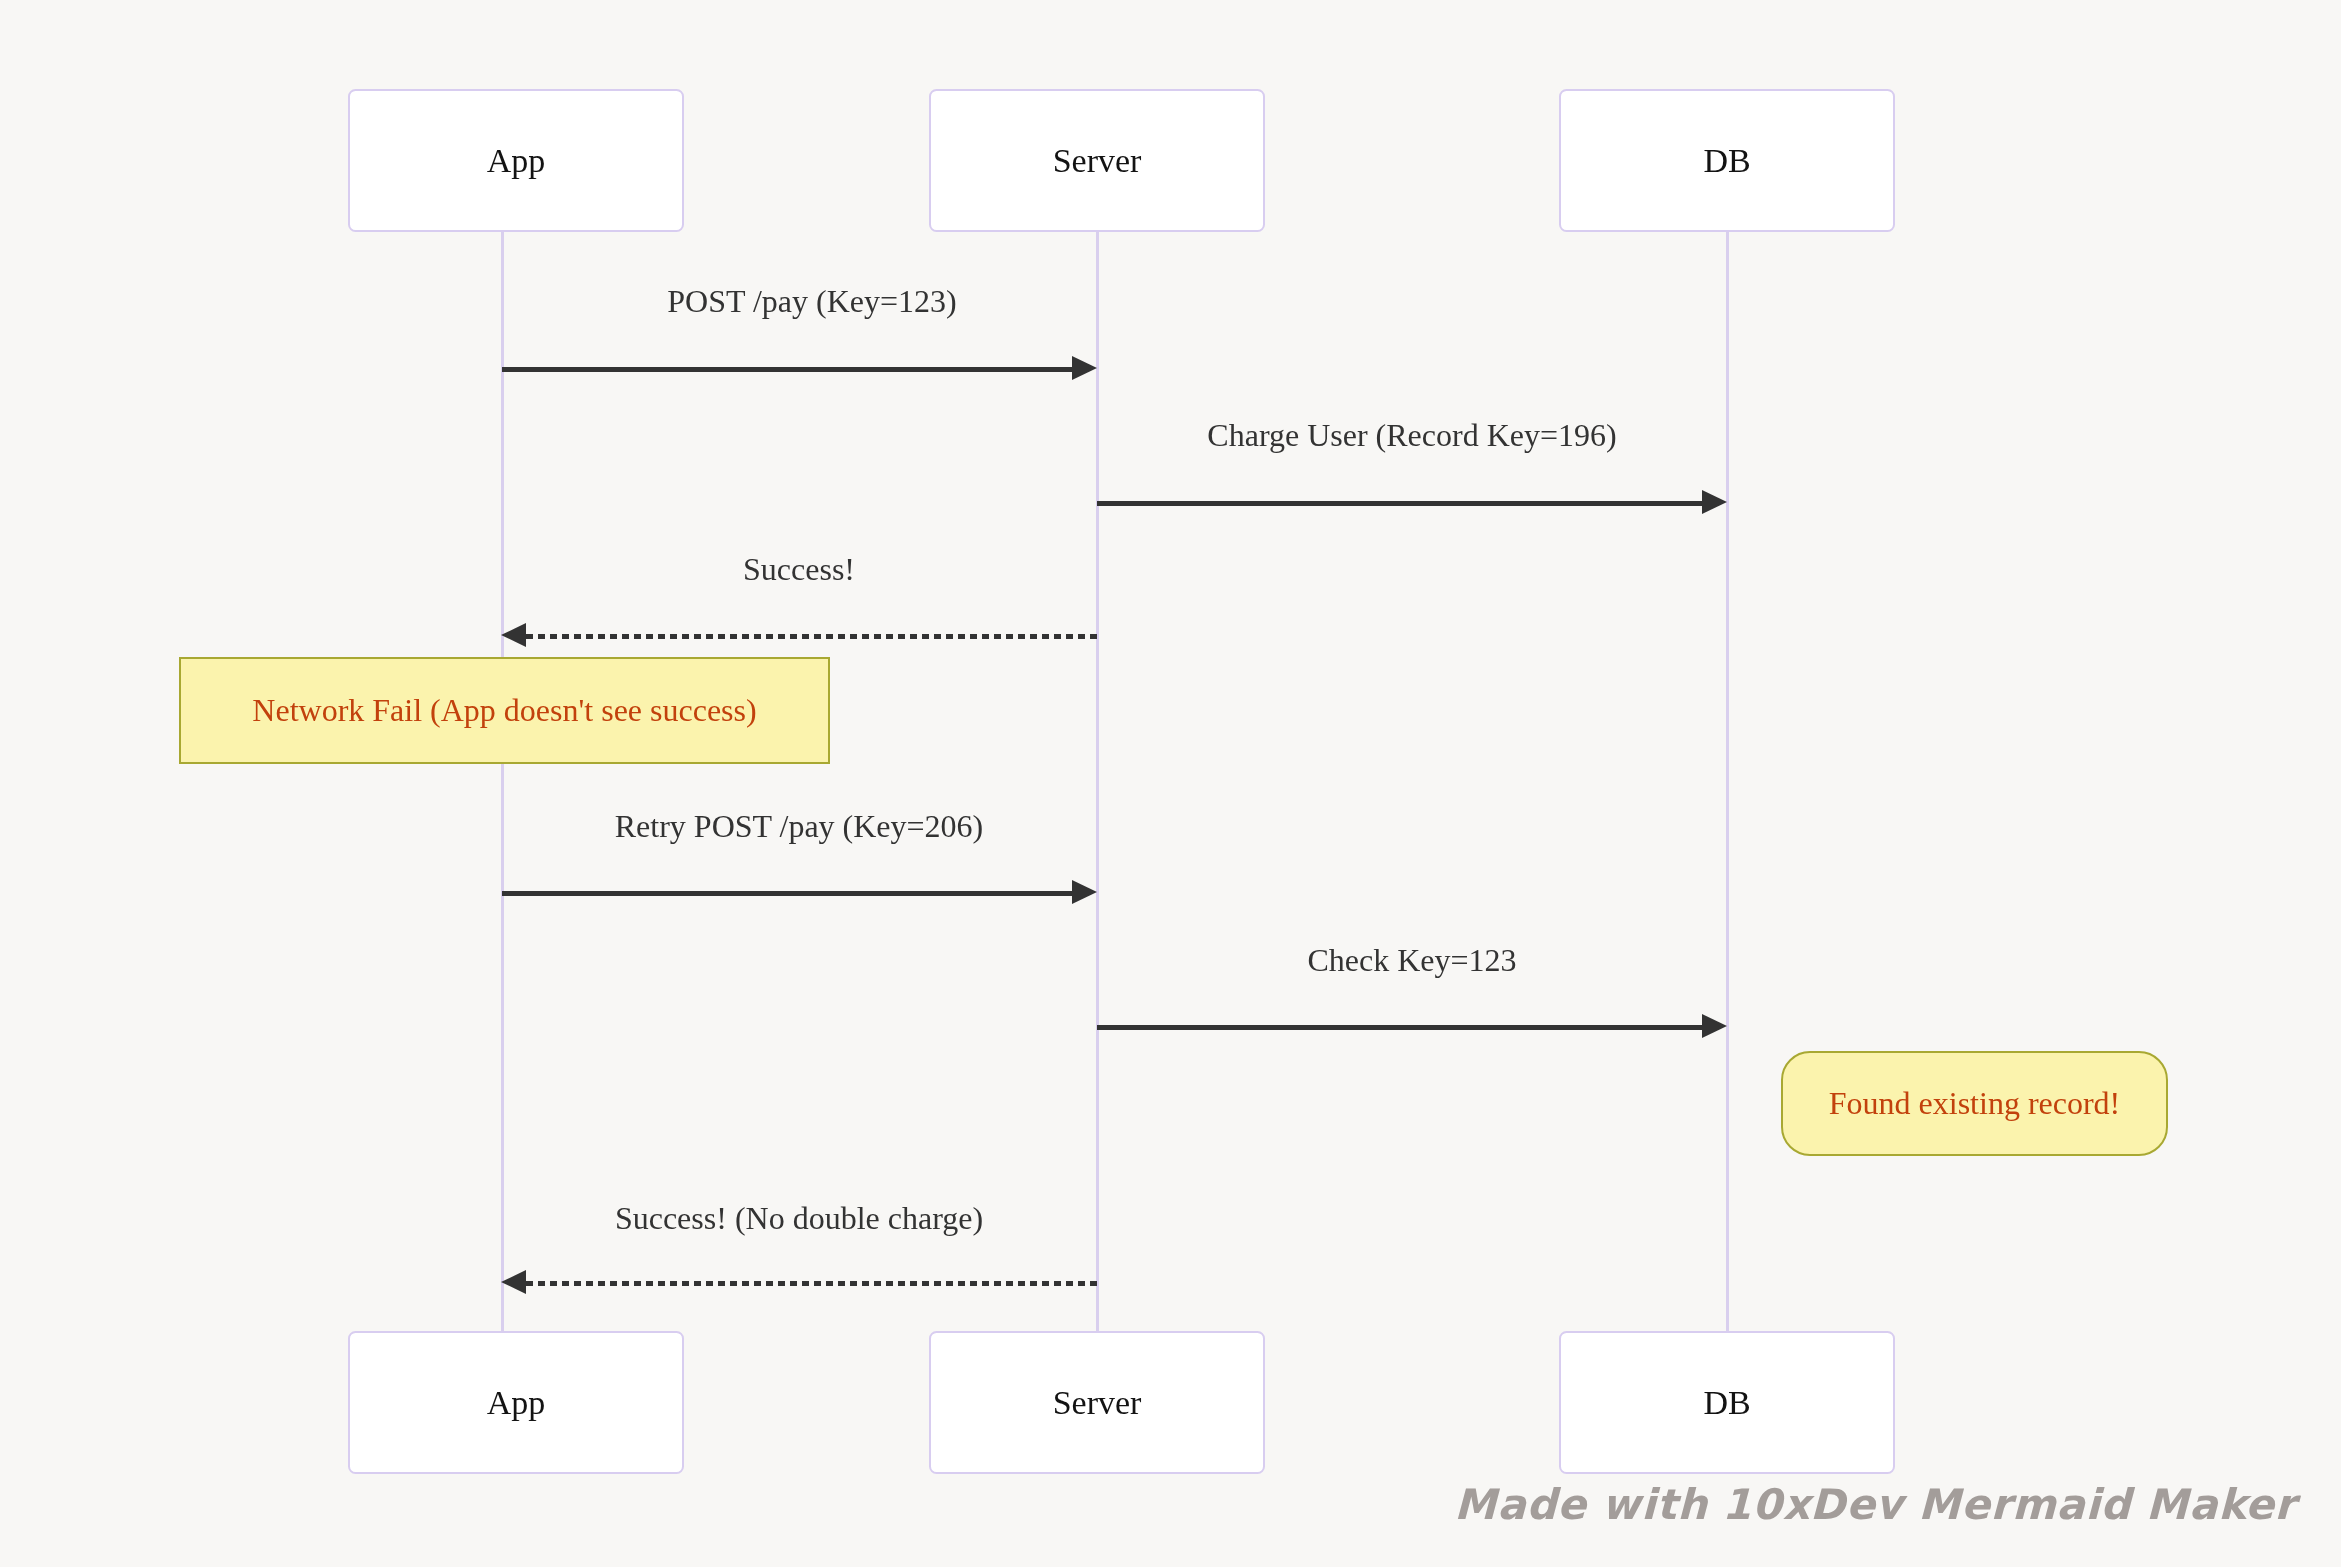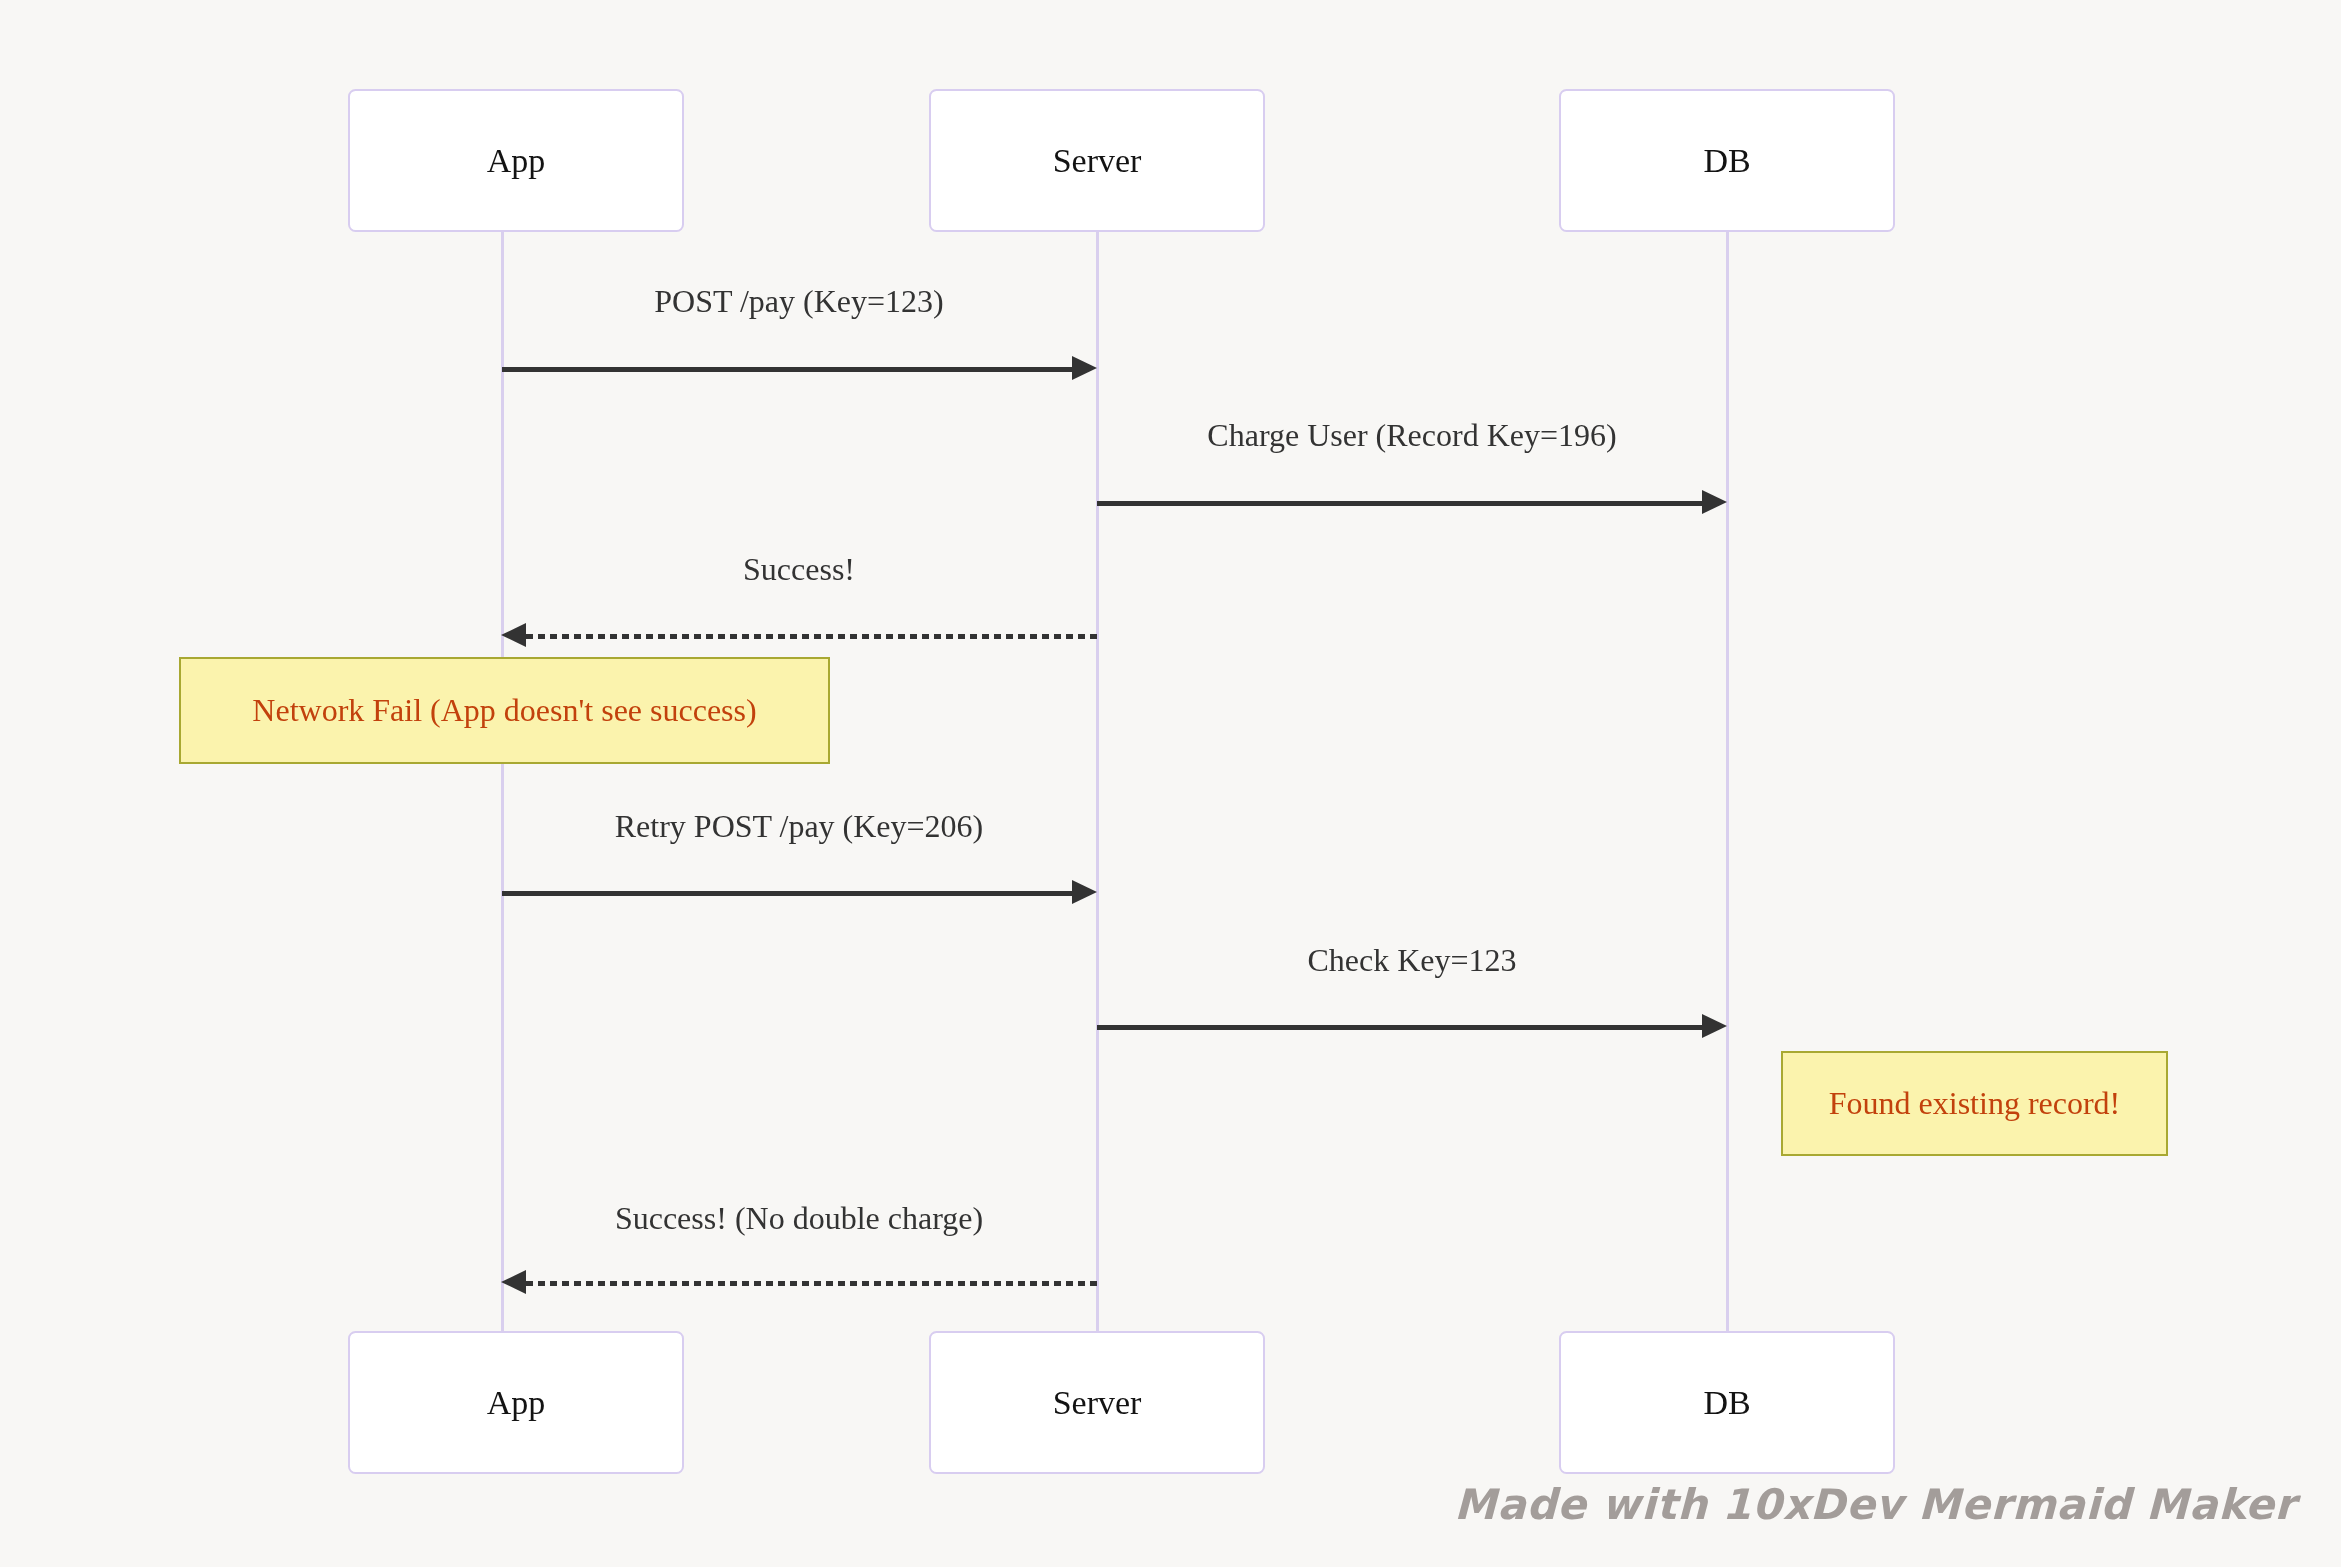--- a/index.html
+++ b/index.html
@@ -72,21 +72,21 @@
     position: absolute;
     width: 0; height: 0;
     border-top: 12.7px solid transparent;
     border-bottom: 12.7px solid transparent;
     z-index: 2;
   }
   .arrow-head.right { border-left: 25px solid #333333; }
   .arrow-head.left  { border-right: 25px solid #333333; }
 
   
-  .m1-label { left: 501px;  width: 596px; top: 282px; }
+  .m1-label { left: 501px;  width: 596px; top: 282px; padding-left: 13px; }
   .m1-line  { left: 502px;  width: 571px; top: 367px; }
   .m1-head  { left: 1072px; top: 356px; }
 
   .m2-label { left: 1096px; width: 632px; top: 416px; }
   .m2-line  { left: 1097px; width: 605px; top: 501px; }
   .m2-head  { left: 1702px; top: 490px; }
 
   .m3-label { left: 501px;  width: 596px; top: 550px; }
   .m3-line  { left: 526px;  width: 571px; top: 634px; }
   .m3-head  { left: 501px;  top: 623px; }
@@ -110,21 +110,21 @@
     border: 2.2px solid #a8a832;
     display: flex;
     align-items: center;
     justify-content: center;
     font-size: 32px;
     color: #c2410c;
     z-index: 4;
     text-align: center;
   }
   .note.network-fail { left: 179px;  top: 657px;  width: 647px; height: 103px; }
-  .note.found-record { left: 1781px; top: 1051px; width: 383px; height: 101px; }
+  .note.found-record { left: 1781px; top: 1051px; width: 383px; height: 101px; border-radius: 29px; }
 
   
   .watermark {
     position: absolute;
     right: 43px;
     top: 1480px;
     font-family: "DejaVu Sans", "Liberation Sans", sans-serif;
     font-style: italic;
     font-weight: 700;
     font-size: 42px;

